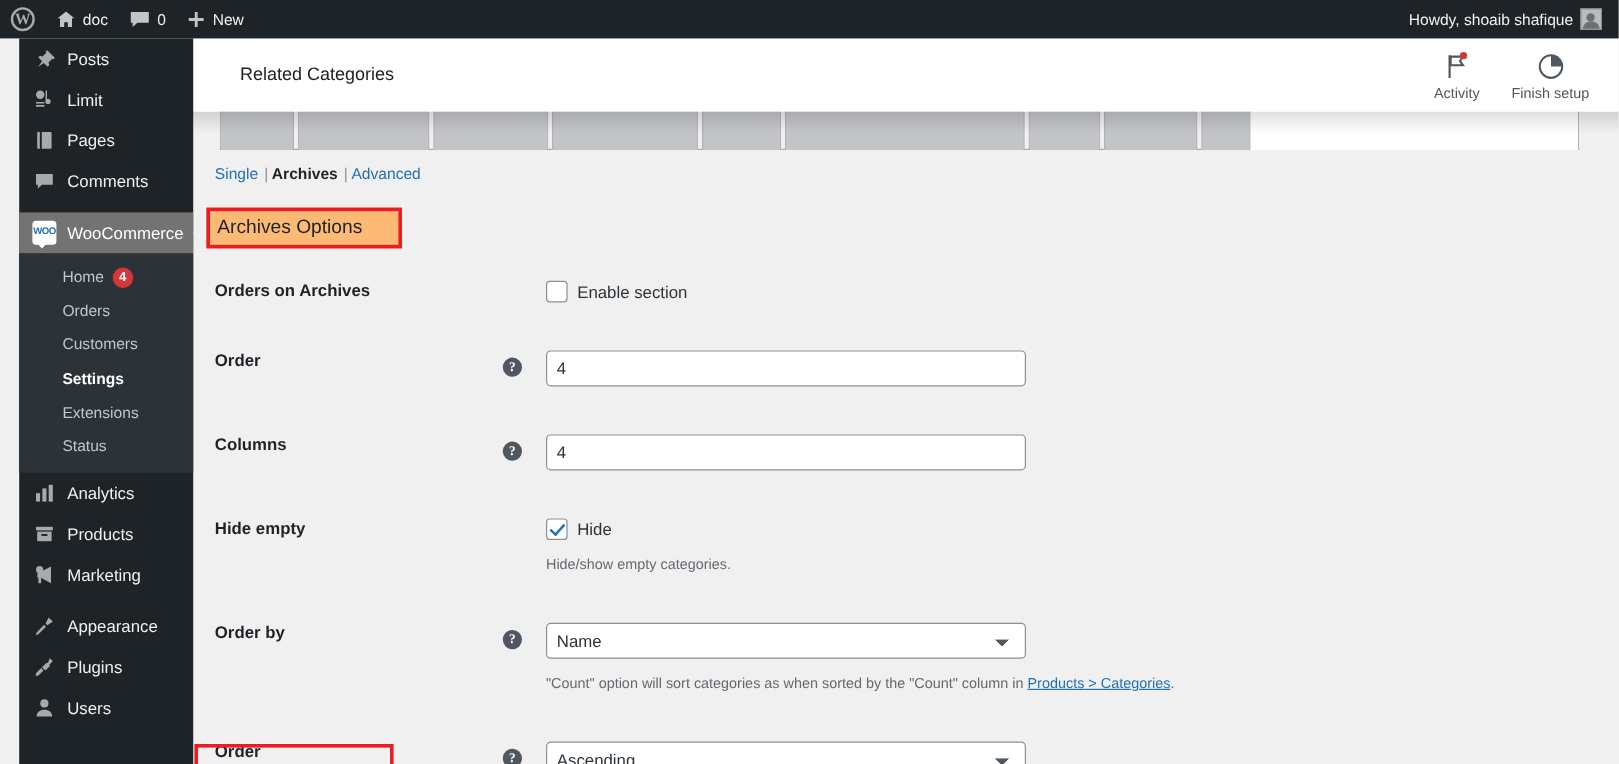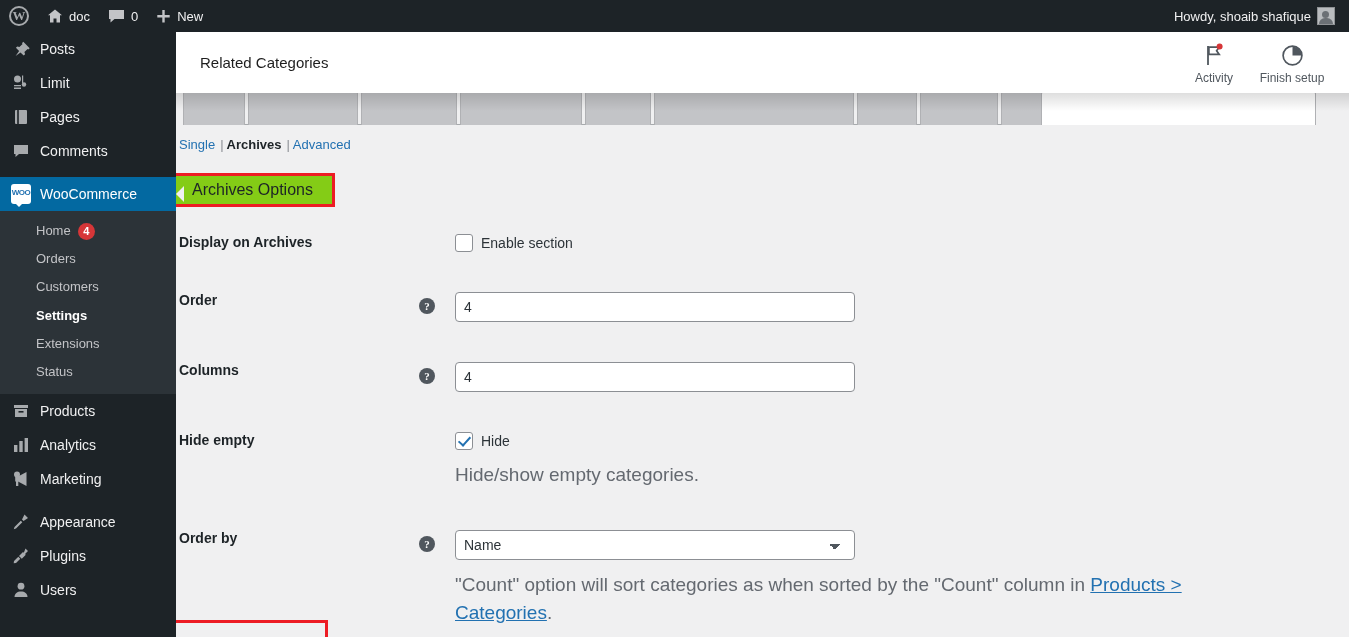--- a/index.html
+++ b/index.html
@@ -45,37 +45,37 @@
     content: ""; position: absolute; left: 4px; top: 3px;
     width: 7px; height: 7px; border-radius: 50%; background: #6b7075;
   }
   .avatar-box::before {
     content: ""; position: absolute; left: 1px; bottom: 0;
     width: 14px; height: 6px; border-radius: 7px 7px 0 0; background: #6b7075;
   }
 
   
   #adminmenu {
-    position: absolute; top: 32px; left: 0; width: 176px; height: 605px;
+    position: absolute; top: 32px; left: 16px; width: 145px; height: 605px;
     background: #1d2327; color: #f0f0f1; z-index: 30;
     font-size: 14px;
   }
   .menu-top {
     display: flex; align-items: center; gap: 9px;
     height: 34px; padding: 0 0 0 11px; color: #f0f0f1; position: relative;
   }
   .menu-top .m-ico {
     width: 20px; height: 20px; flex: 0 0 20px;
     display: flex; align-items: center; justify-content: center;
     color: #a7aaad;
   }
   .menu-top .m-lbl { line-height: 1; }
   .menu-top.sep-above { margin-top: 9px; }
   .menu-top.current {
-    background: #0369a1; color: #fff;
+    background: #737373; color: #fff;
   }
   .menu-top.current .m-ico { color: #fff; }
   .menu-top.current::after {
     content: ""; position: absolute; right: -8px; top: 50%;
     margin-top: -8px; border: 8px solid transparent;
     border-right-color: #f0f0f1; border-left: 0;
   }
   .submenu { background: #2c3338; padding: 6px 0 8px; }
   .submenu-item {
     display: flex; align-items: center; gap: 7px;
@@ -165,22 +165,22 @@
   .subsubsub .sep { color: #8c8f94; margin: 0 3px 0 5px; }
 
   .section-title {
     font-size: 16px; color: #1d2327; font-weight: 400;
   }
   .redbox {
     border: 3px solid #ed1c24; display: inline-block;
   }
   #archives-box {
     position: absolute; top: 40px; left: 12px;
-    width: 163px; height: 34px; background: #84cc16;
-    display: flex; align-items: center; padding-left: 17px;
+    width: 163px; height: 34px; background: #fdba74;
+    display: flex; align-items: center; padding-left: 6px;
   }
   #relate-box {
     position: absolute; top: 487px; left: 2px;
     width: 166px; height: 49px; background: transparent;
     display: flex; align-items: flex-end; padding: 0 0 6px 16px;
   }
 
   table.form-table { border-collapse: collapse; width: 1050px; }
   table.form-table th {
     text-align: left; vertical-align: top; font-size: 14px;
@@ -218,21 +218,21 @@
     width: 18px; height: 18px; border: 1px solid #8c8f94; border-radius: 3px;
     background: #fff; flex: 0 0 18px; position: relative;
   }
   .cbox.checked::after {
     content: ""; position: absolute; left: 5px; top: 1px;
     width: 5px; height: 10px; border: solid #2271b1;
     border-width: 0 2px 2px 0; transform: rotate(42deg);
   }
   .cb-label { font-size: 14px; color: #2c3338; }
   .desc {
-    font-size: 19px; color: #646970; margin-top: 11px; line-height: 1.5;
+    font-size: 12px; color: #646970; margin-top: 11px; line-height: 1.5;
   }
   .desc a { color: #2271b1; }
 </style>
 </head>
 <body>
 
 <div id="adminbar">
   <div class="ab-item">
     <span class="wp-logo-circle"></span>
   </div>
@@ -330,37 +330,37 @@
       <span>Extensions</span>
     </div>
     <div class="submenu-item">
       <span>Status</span>
     </div>
   </div>
 
   <div class="menu-top">
     <span class="m-ico">
       <svg width="18" height="18" viewBox="0 0 18 18">
+          <rect x="2" y="9" width="3.4" height="7" fill="#a7aaad"></rect>
+          <rect x="7.3" y="5" width="3.4" height="11" fill="#a7aaad"></rect>
+          <rect x="12.6" y="2" width="3.4" height="14" fill="#a7aaad"></rect>
+        </svg>
+    </span>
+    <span class="m-lbl">Analytics</span>
+  </div>
+
+  <div class="menu-top">
+    <span class="m-ico">
+      <svg width="18" height="18" viewBox="0 0 18 18">
           <rect x="2" y="3" width="14" height="3" fill="#a7aaad"></rect>
           <rect x="3" y="7" width="12" height="8" fill="#a7aaad"></rect>
           <rect x="6.5" y="9" width="5" height="1.6" fill="#1d2327"></rect>
         </svg>
     </span>
     <span class="m-lbl">Products</span>
-  </div>
-
-  <div class="menu-top">
-    <span class="m-ico">
-      <svg width="18" height="18" viewBox="0 0 18 18">
-          <rect x="2" y="9" width="3.4" height="7" fill="#a7aaad"></rect>
-          <rect x="7.3" y="5" width="3.4" height="11" fill="#a7aaad"></rect>
-          <rect x="12.6" y="2" width="3.4" height="14" fill="#a7aaad"></rect>
-        </svg>
-    </span>
-    <span class="m-lbl">Analytics</span>
   </div>
 
   <div class="menu-top">
     <span class="m-ico">
       <svg width="18" height="18" viewBox="0 0 18 18">
           <path d="M14.5 2 6 6.5H3.2v5H6L14.5 16z" fill="#a7aaad"></path>
           <circle cx="5" cy="4.6" r="3" fill="#a7aaad"></circle>
           <rect x="4" y="11" width="2.3" height="5" fill="#a7aaad"></rect>
         </svg>
     </span>
@@ -453,21 +453,21 @@
       <a href="#">Advanced</a>
     </div>
 
     <div class="redbox" id="archives-box">
       <span class="section-title">Archives Options</span>
     </div>
 
     <table class="form-table" style="margin-top:62px;">
       <tbody>
         <tr>
-          <th>Display on Archives</th>
+          <th>Orders on Archives</th>
           <td>
             <div class="ft-row-inner">
               <span class="tip-spacer"></span>
               <div class="cb-line">
                 <span class="cbox"></span>
                 <span class="cb-label">Enable section</span>
               </div>
             </div>
           </td>
         </tr>

